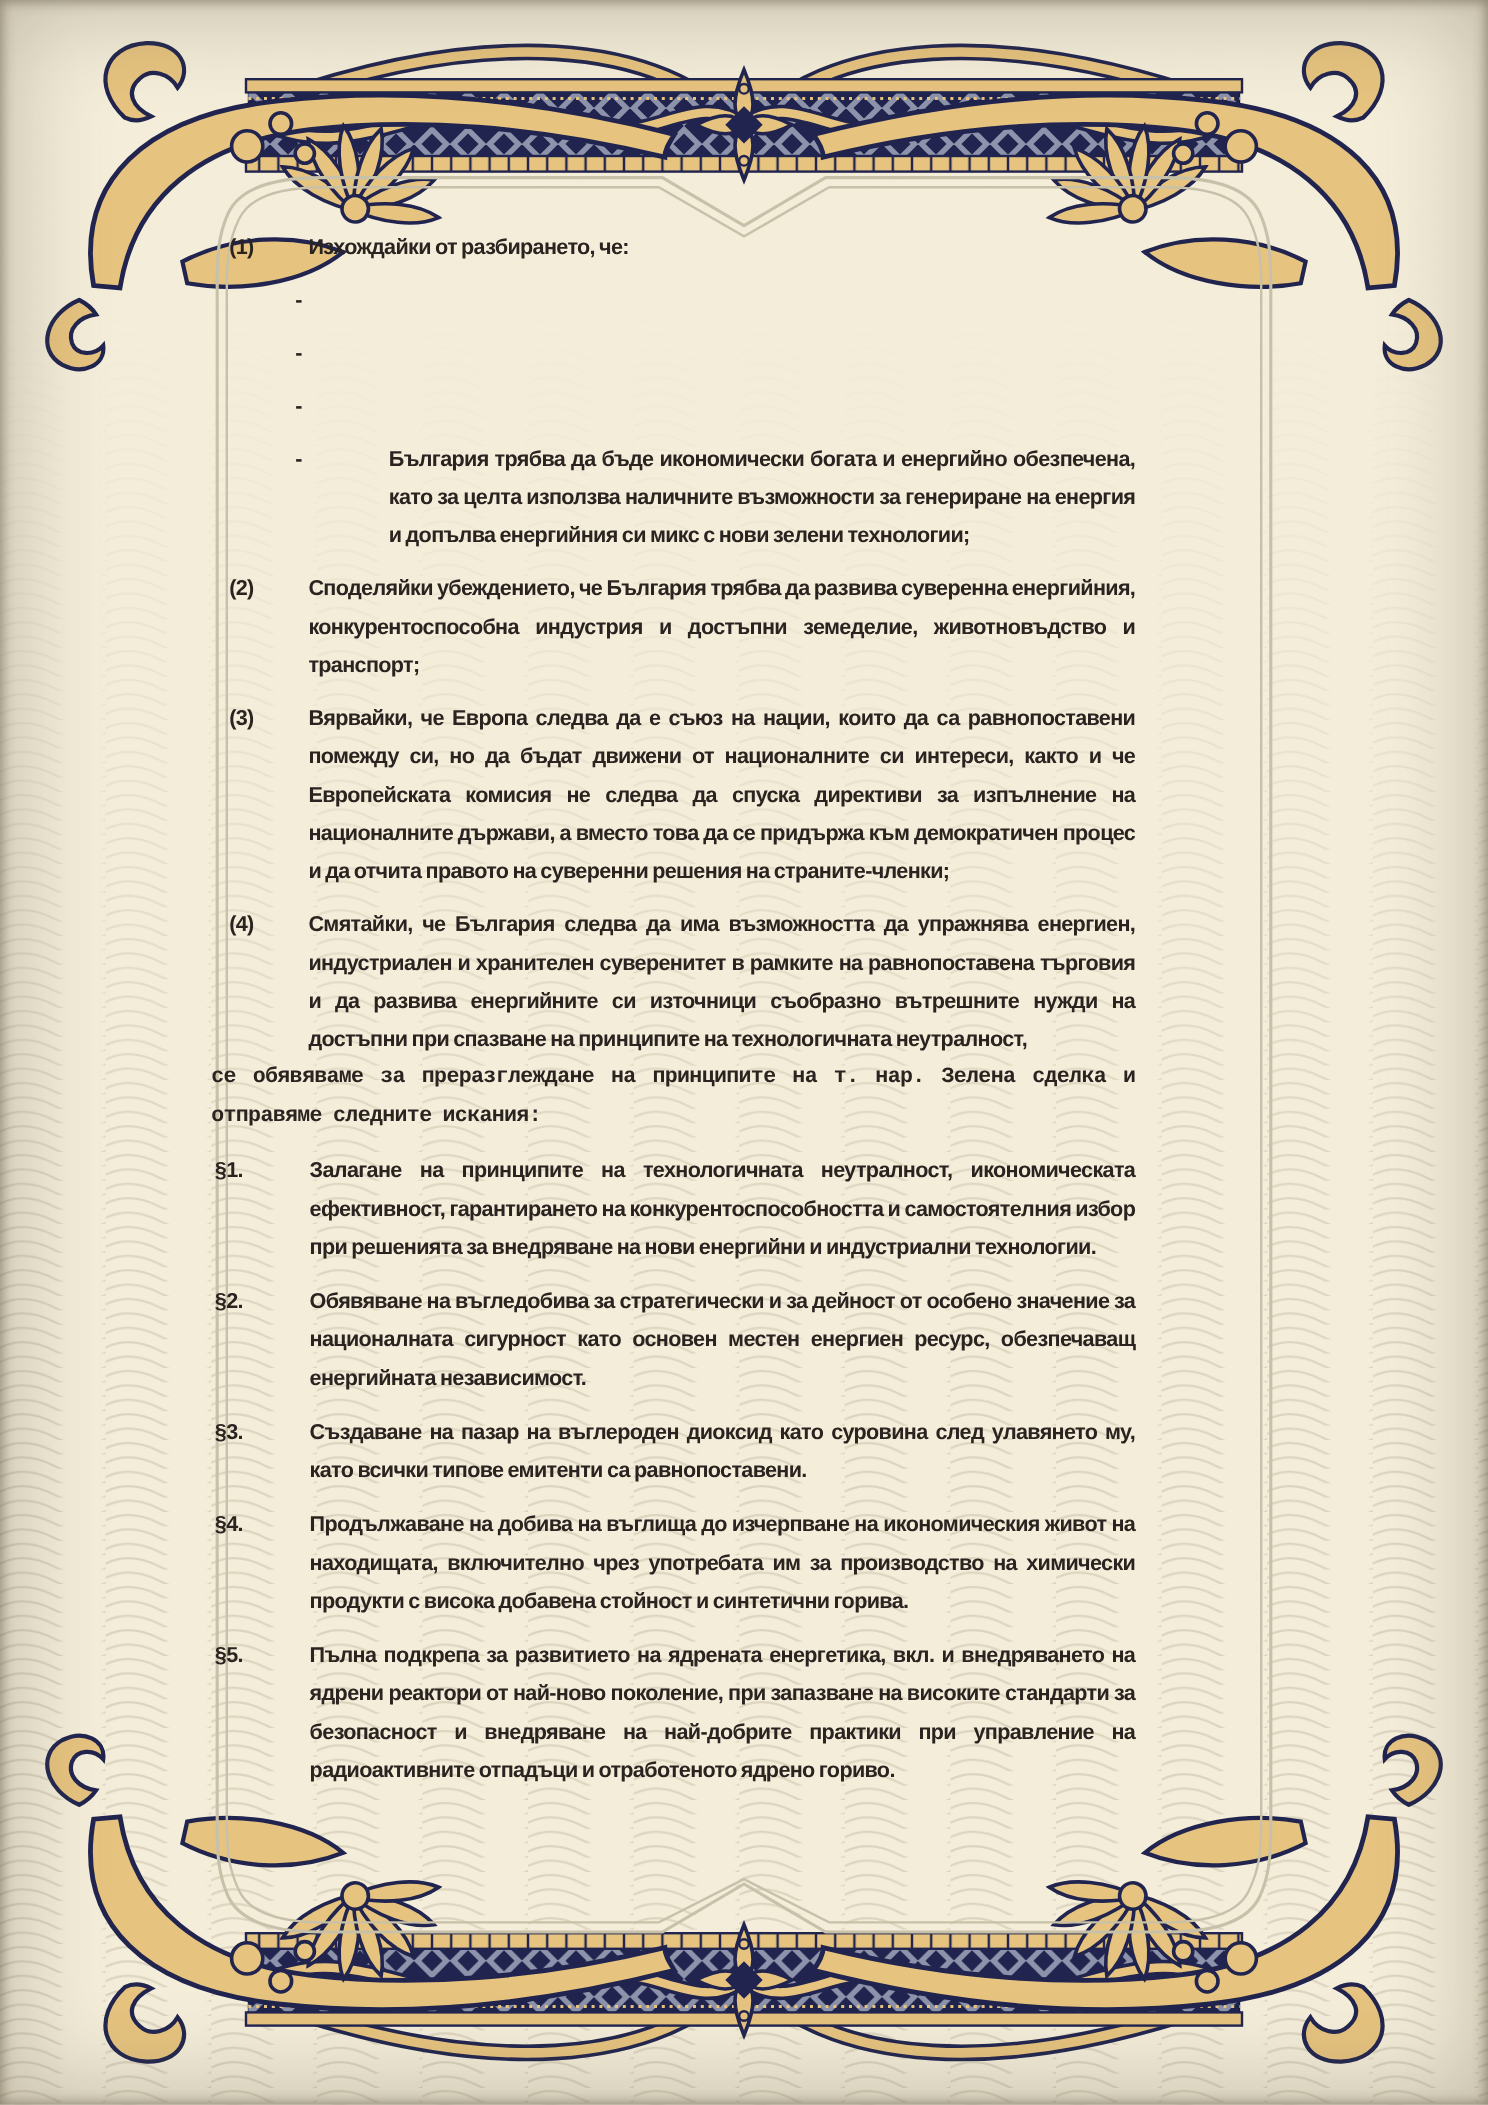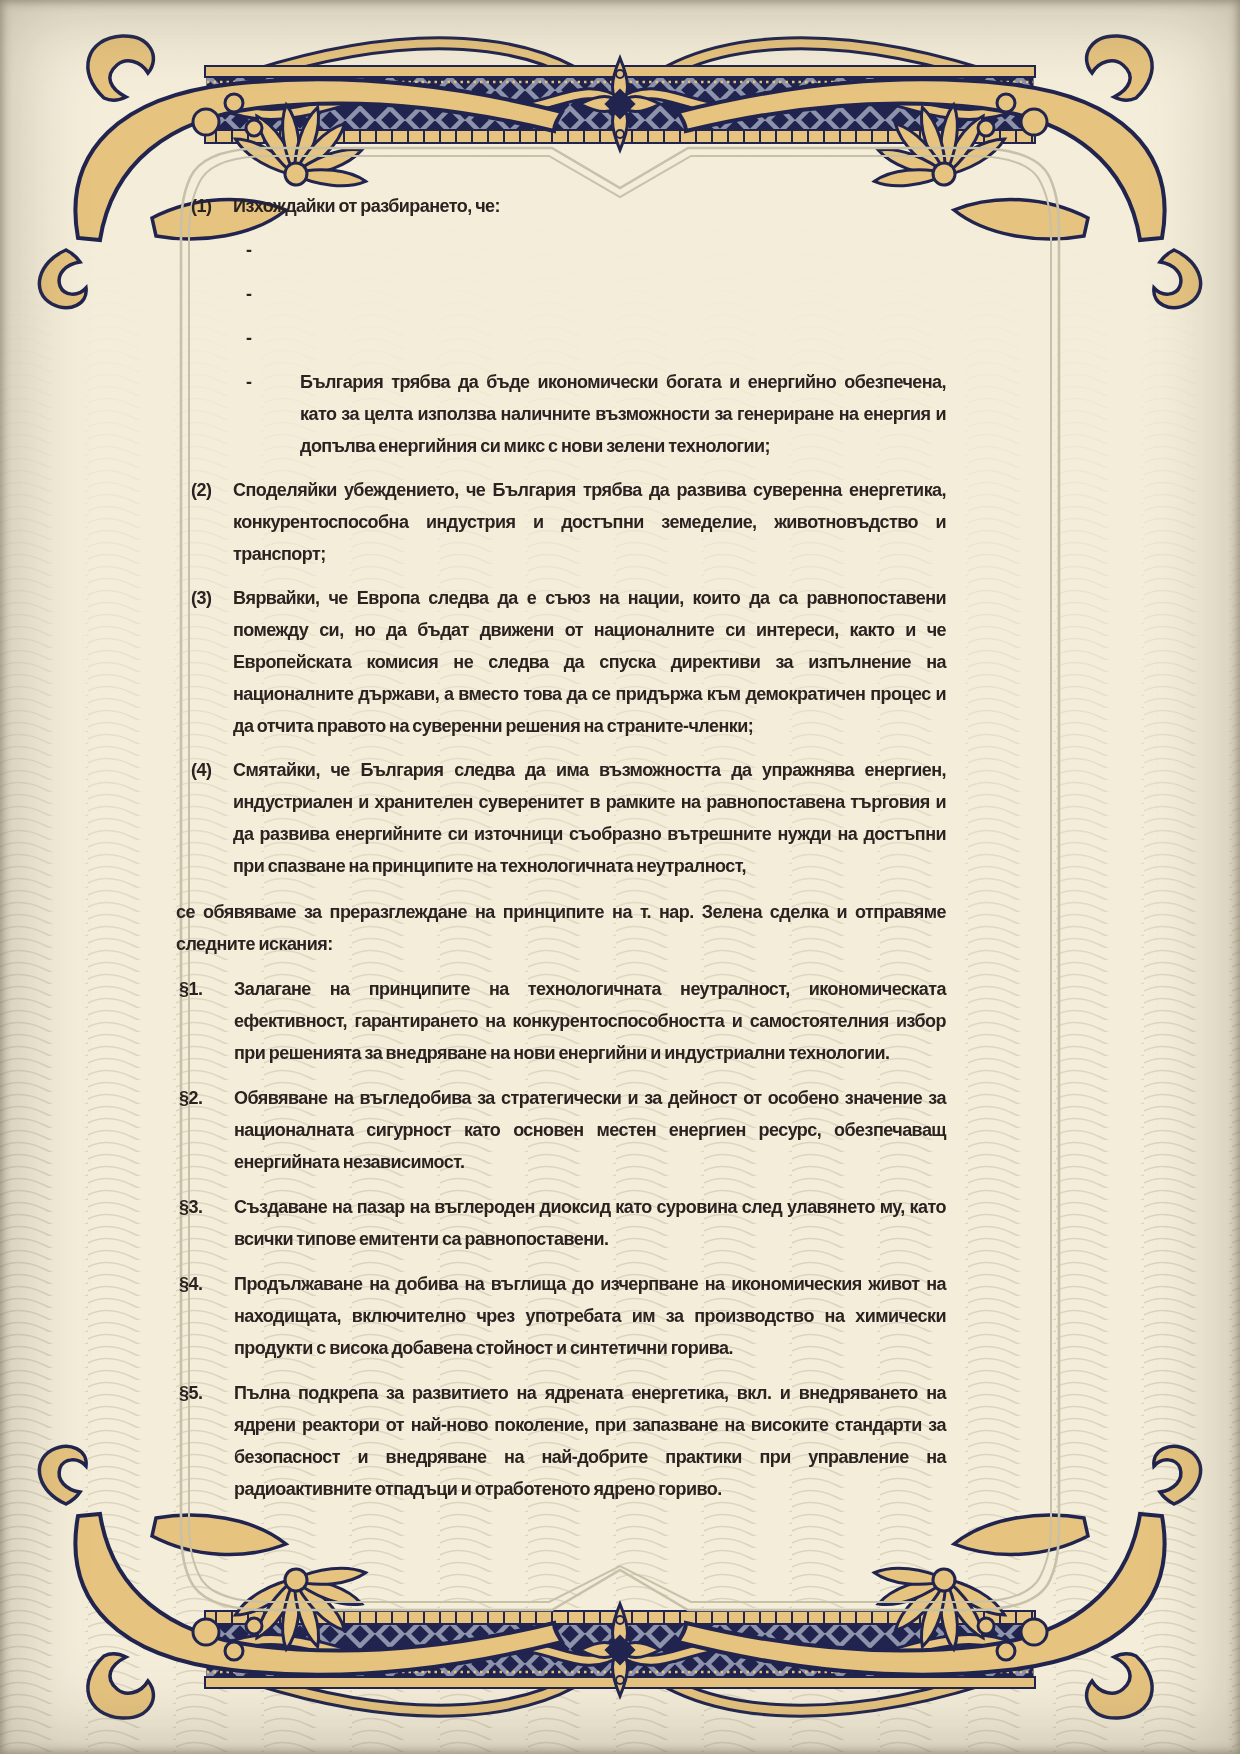--- a/index.html
+++ b/index.html
@@ -32,24 +32,24 @@
     color:#2a2320;
     font-weight:700;
     font-size:18px;
     line-height:32px;
     letter-spacing:-0.55px;
     word-spacing:-1px;
   }
   .row{display:flex;margin-top:12px;}
   .row:first-child{margin-top:0;}
   .num{flex:0 0 57px;padding-left:15px;box-sizing:border-box;}
-  .txt{flex:1;text-align:justify;text-align-last:left;}
+  .txt{flex:1;text-align:justify;text-align-last:left;margin-left:24px;}
   .brow{display:flex;margin-top:12px;padding-left:70px;}
   .dash{flex:0 0 54px;}
-  .closing{margin-top:14px;text-align:justify;text-align-last:left;}
+  .closing{text-align:justify;text-align-last:left;font-family:Liberation Mono, monospace;}
   .drow{display:flex;margin-top:13px;}
   .dnum{flex:0 0 58px;padding-left:3px;box-sizing:border-box;}
 </style>
 </head>
 <body>
 
 <div class="page">
 
   <svg class="layer" width="1240" height="1754" aria-hidden="true">
     <defs>
@@ -161,21 +161,21 @@
     <div class="brow">
       <span class="dash">-</span>
     </div>
     <div class="brow">
       <span class="dash">-</span>
       <span class="txt">България трябва да бъде икономически богата и енергийно обезпечена, като за целта използва наличните възможности за генериране на енергия и допълва енергийния си микс с нови зелени технологии;</span>
     </div>
 
     <div class="row">
       <span class="num">(2)</span>
-      <span class="txt">Споделяйки убеждението, че България трябва да развива суверенна енергетика, конкурентоспособна индустрия и достъпни земеделие, животновъдство и транспорт;</span>
+      <span class="txt">Споделяйки убеждението, че България трябва да развива суверенна енергийния, конкурентоспособна индустрия и достъпни земеделие, животновъдство и транспорт;</span>
     </div>
     <div class="row">
       <span class="num">(3)</span>
       <span class="txt">Вярвайки, че Европа следва да е съюз на нации, които да са равнопоставени помежду си, но да бъдат движени от националните си интереси, както и че Европейската комисия не следва да спуска директиви за изпълнение на националните държави, а вместо това да се придържа към демократичен процес и да отчита правото на суверенни решения на страните-членки;</span>
     </div>
     <div class="row">
       <span class="num">(4)</span>
       <span class="txt">Смятайки, че България следва да има възможността да упражнява енергиен, индустриален и хранителен суверенитет в рамките на равнопоставена търговия и да развива енергийните си източници съобразно вътрешните нужди на достъпни при спазване на принципите на технологичната неутралност,</span>
     </div>
 

